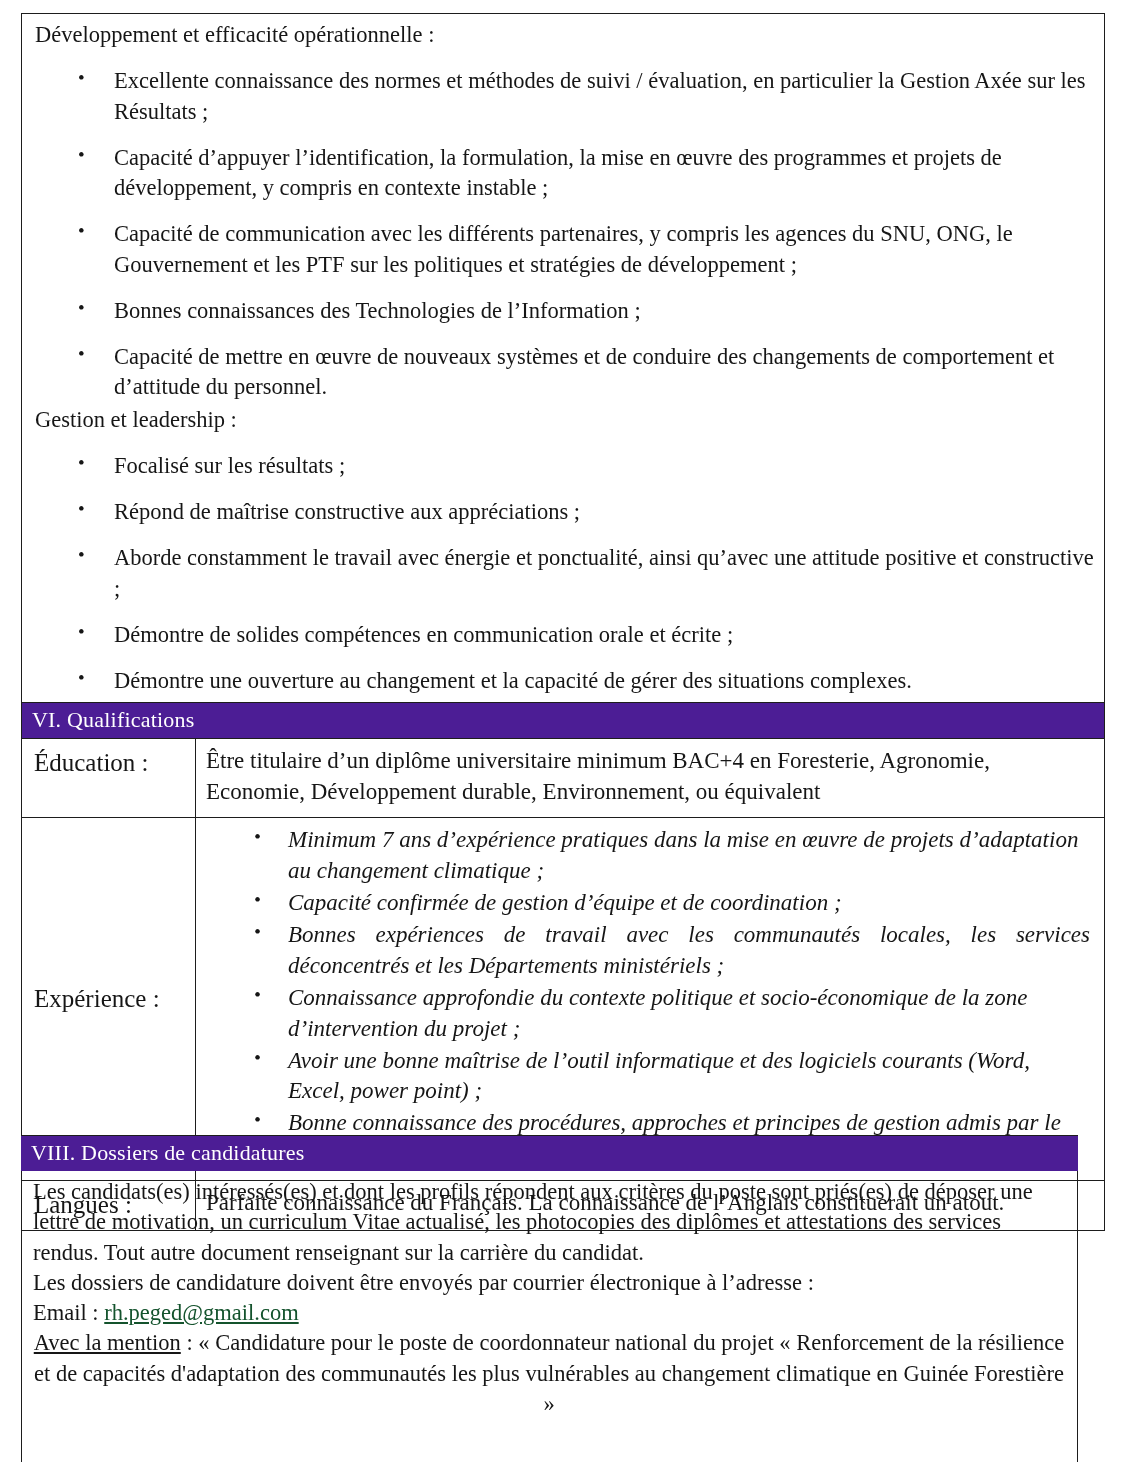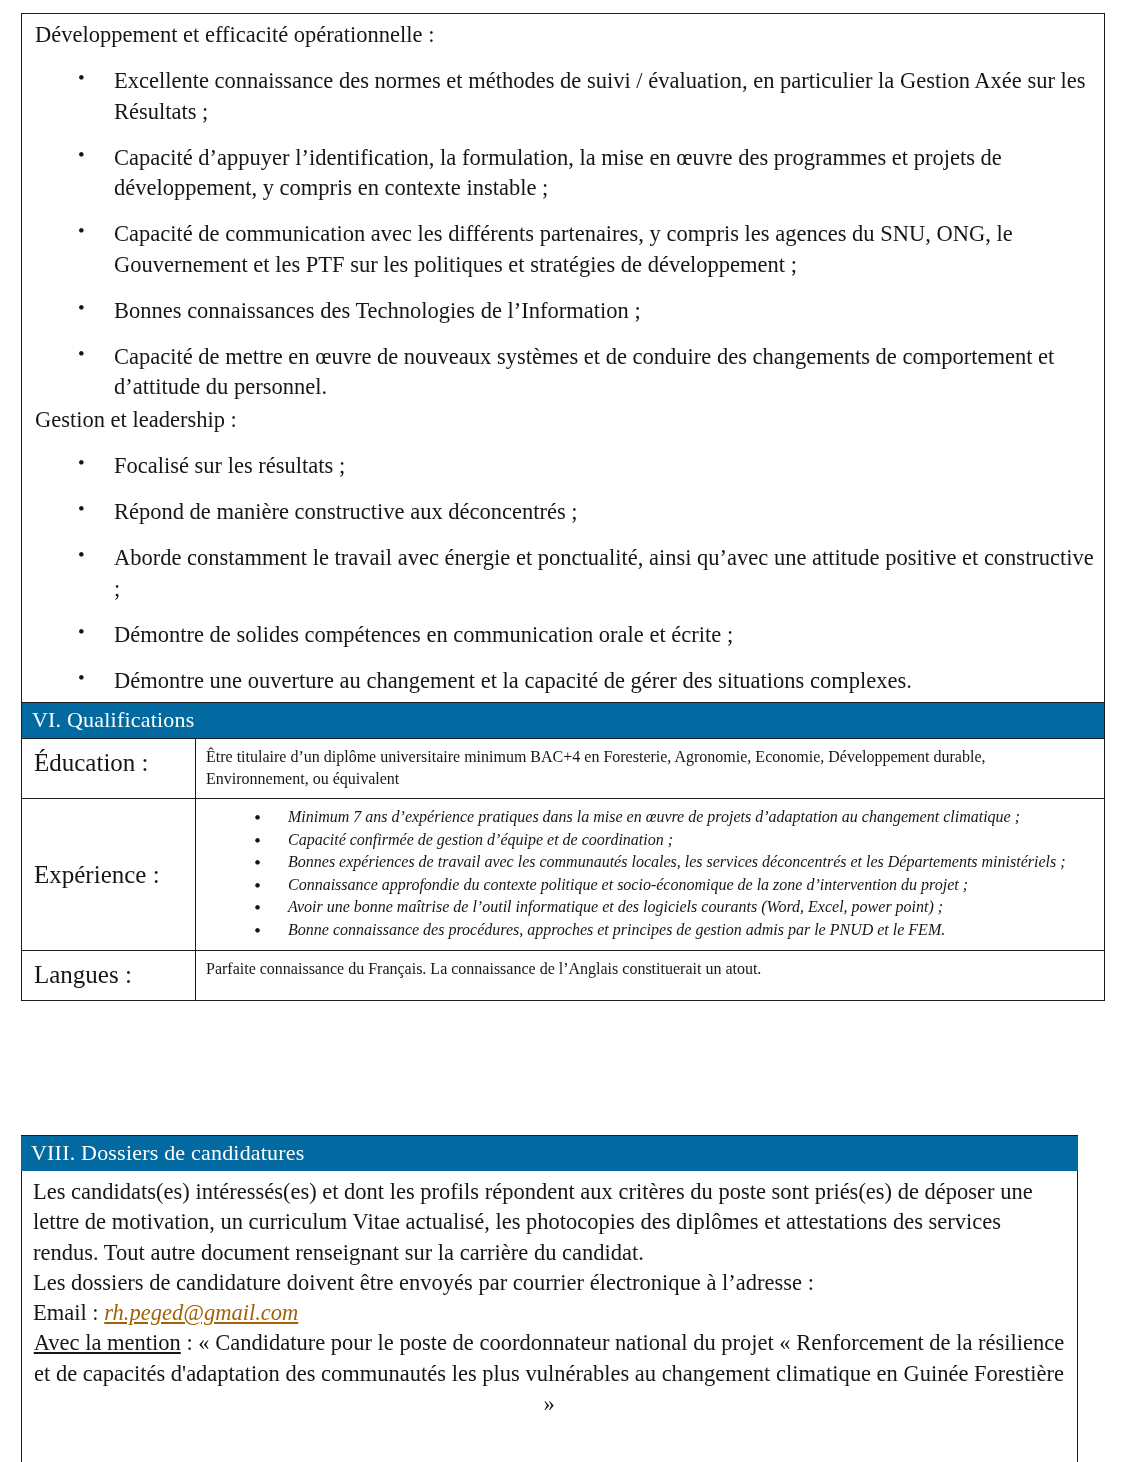--- a/index.html
+++ b/index.html
@@ -60,21 +60,21 @@
   ul.bl > li::before {
     content: "\2022";
     position: absolute;
     left: 46px;
     top: -1px;
     font-size: 19px;
   }
 
   
   .bar {
-    background: #0369a1;
+    background: #4c1d95;
     color: #ffffff;
     font-size: 22px;
     line-height: 1.0;
     padding: 6px 0 7px 10px;
     letter-spacing: 0.2px;
   }
   .bar.in-table {
     border-top: 1.5px solid #1d1d1d;
     border-bottom: 1.5px solid #1d1d1d;
   }
@@ -97,21 +97,21 @@
   }
   .cell-label.mid {
     display: flex;
     align-items: center;
   }
 
   .cell-body {
     flex: 1 1 auto;
     box-sizing: border-box;
     padding: 7px 14px 9px 10px;
-    font-size: 16px;
+    font-size: 23px;
     line-height: 1.345;
   }
   .cell-body p { margin: 0; }
 
   ul.bl2 {
     list-style: none;
     margin: 0;
     padding: 0;
   }
   ul.bl2 > li {
@@ -147,23 +147,22 @@
     box-sizing: border-box;
     padding: 6px 12px 10px 11px;
     font-size: 22.5px;
     line-height: 1.345;
     min-height: 320px;
   }
   .bottom-body p { margin: 0; }
   .bold { font-weight: normal; text-align: center; }
   .uline { text-decoration: underline; }
   a.mail {
-    color: #a16207;
+    color: #14532d;
     text-decoration: underline;
-    font-style: italic;
   }
 </style>
 </head>
 <body>
 
 <div class="page">
 
   <div class="doc-table">
 
     <div class="free-block">
@@ -176,21 +175,21 @@
           <li>Capacité de communication avec les différents partenaires, y compris les agences du SNU, ONG, le Gouvernement et les PTF sur les politiques et stratégies de développement ;</li>
           <li>Bonnes connaissances des Technologies de l’Information ;</li>
           <li>Capacité de mettre en œuvre de nouveaux systèmes et de conduire des changements de comportement et d’attitude du personnel.</li>
         </ul>
       </div>
 
       <div>
         <p class="lead-line">Gestion et leadership :</p>
         <ul class="bl">
           <li>Focalisé sur les résultats ;</li>
-          <li>Répond de manière constructive aux déconcentrés ;</li>
+          <li>Répond de maîtrise constructive aux appréciations ;</li>
           <li>Aborde constamment le travail avec énergie et ponctualité, ainsi qu’avec une attitude positive et constructive ;</li>
           <li>Démontre de solides compétences en communication orale et écrite ;</li>
           <li>Démontre une ouverture au changement et la capacité de gérer des situations complexes.</li>
         </ul>
       </div>
 
     </div>
 
     <div class="bar in-table">VI. Qualifications</div>
 

